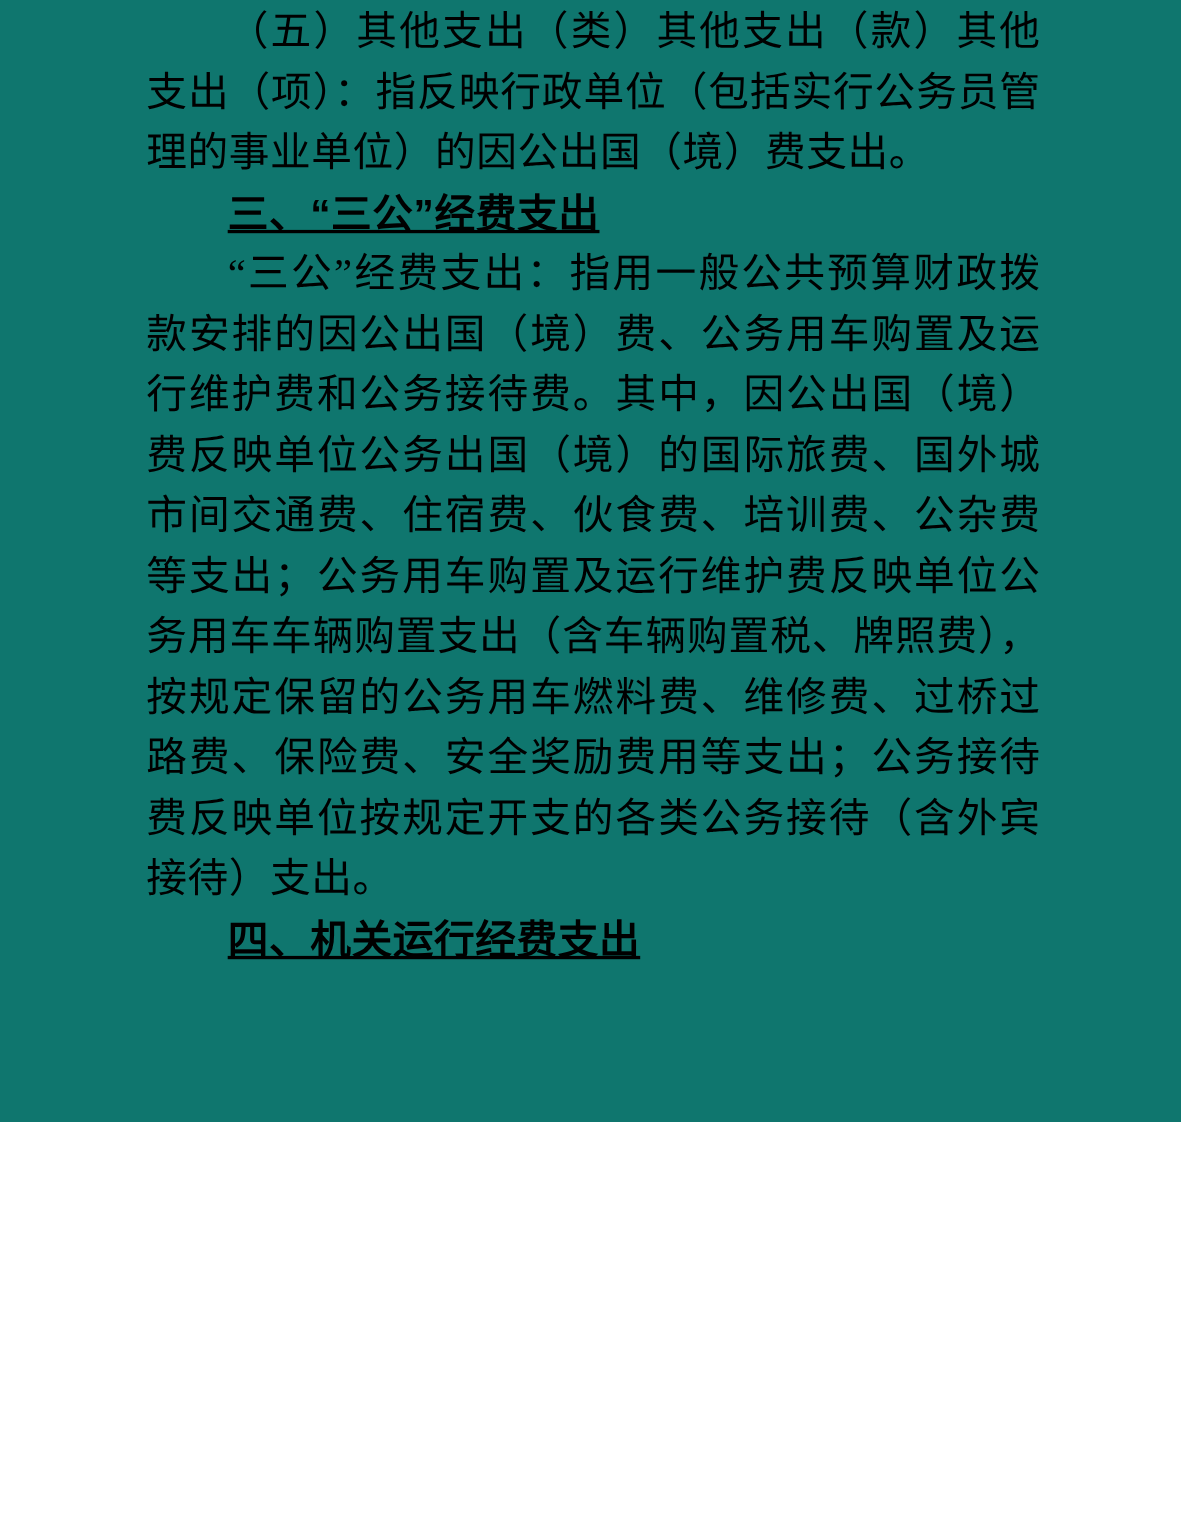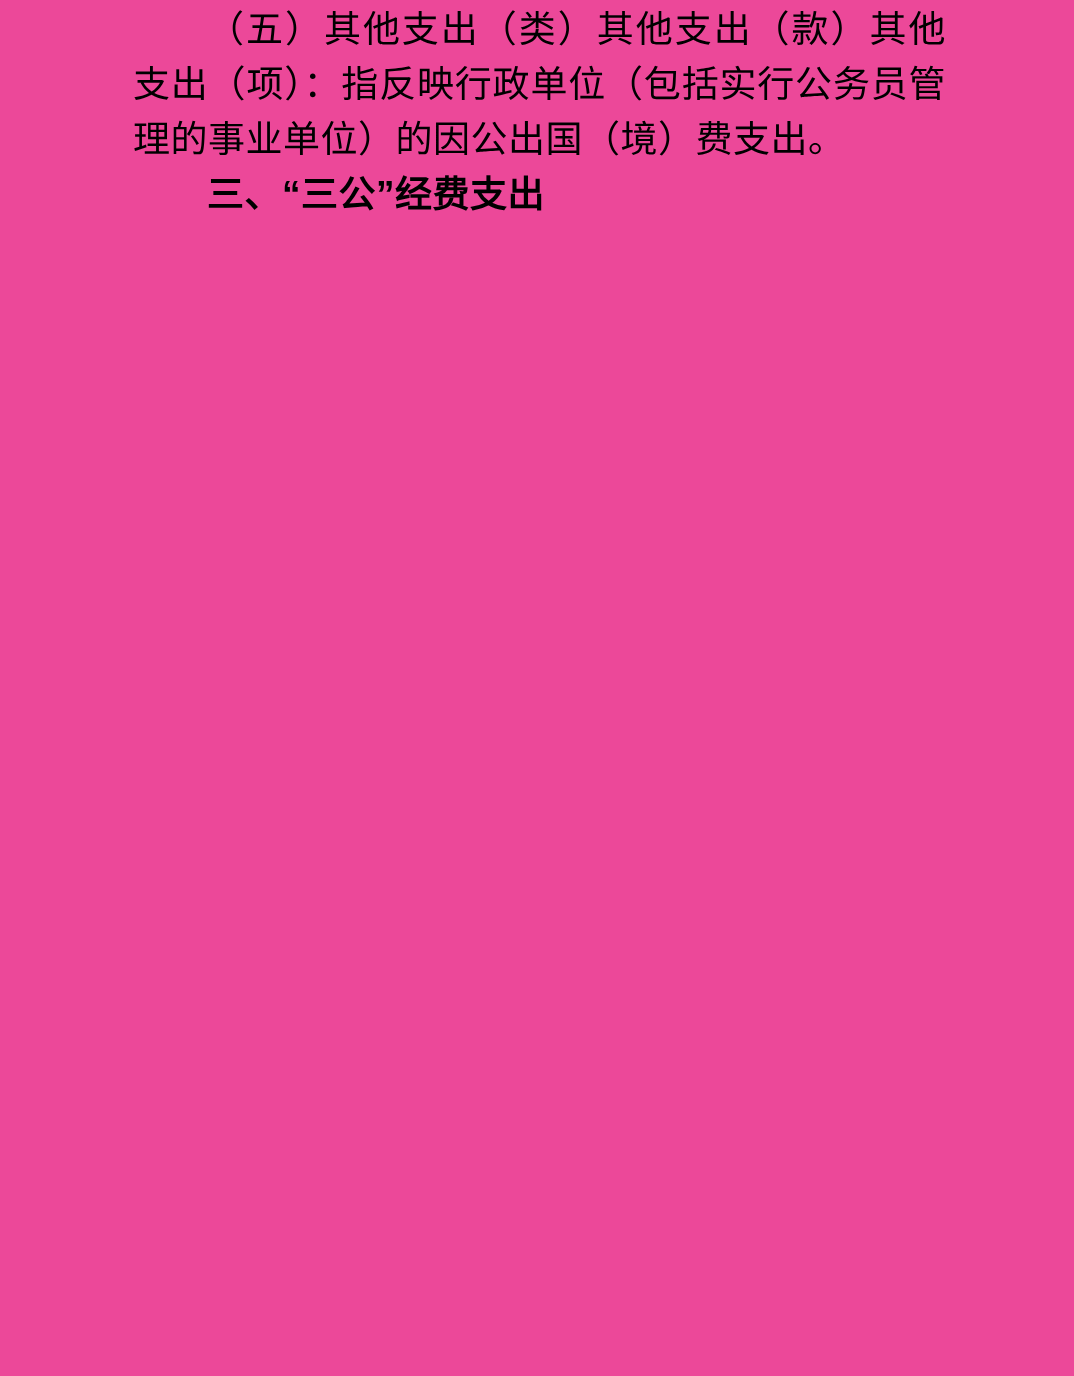--- a/index.html
+++ b/index.html
@@ -10,22 +10,22 @@
     body {
       width: 1074px;
       height: 1376px;
       overflow: hidden;
       font-family: "Liberation Serif", serif;
       color: #000000;
     }
     .page {
       box-sizing: border-box;
       width: 1074px;
-      height: 1376px;
-      background: #ec4899;
+      height: 1020px;
+      background: #0f766e;
       padding: 2px 128px 0 133px;
     }
     .body-para {
       margin: 0;
       font-size: 37px;
       line-height: 55px;
       text-indent: 2em;
       text-align: justify;
       text-justify: inter-character;
       letter-spacing: 0.5px;
@@ -34,25 +34,28 @@
     }
     .heading-para {
       margin: 0;
       font-size: 37px;
       line-height: 55px;
       text-indent: 2em;
       font-weight: 700;
       font-family: "Liberation Sans", sans-serif;
       color: #000000;
       letter-spacing: 0.5px;
+      text-decoration: underline;
     }
   </style>
 </head>
 <body>
 
 <div class="page">
   <p class="body-para">（五）其他支出（类）其他支出（款）其他支出（项）：指反映行政单位（包括实行公务员管理的事业单位）的因公出国（境）费支出。</p>
 
   <p class="heading-para">三、“三公”经费支出</p>
 
+  <p class="body-para">“三公”经费支出：指用一般公共预算财政拨款安排的因公出国（境）费、公务用车购置及运行维护费和公务接待费。其中，因公出国（境）费反映单位公务出国（境）的国际旅费、国外城市间交通费、住宿费、伙食费、培训费、公杂费等支出；公务用车购置及运行维护费反映单位公务用车车辆购置支出（含车辆购置税、牌照费），按规定保留的公务用车燃料费、维修费、过桥过路费、保险费、安全奖励费用等支出；公务接待费反映单位按规定开支的各类公务接待（含外宾接待）支出。</p>
 
+  <p class="heading-para">四、机关运行经费支出</p>
 
 </div>
 
 </body></html>

